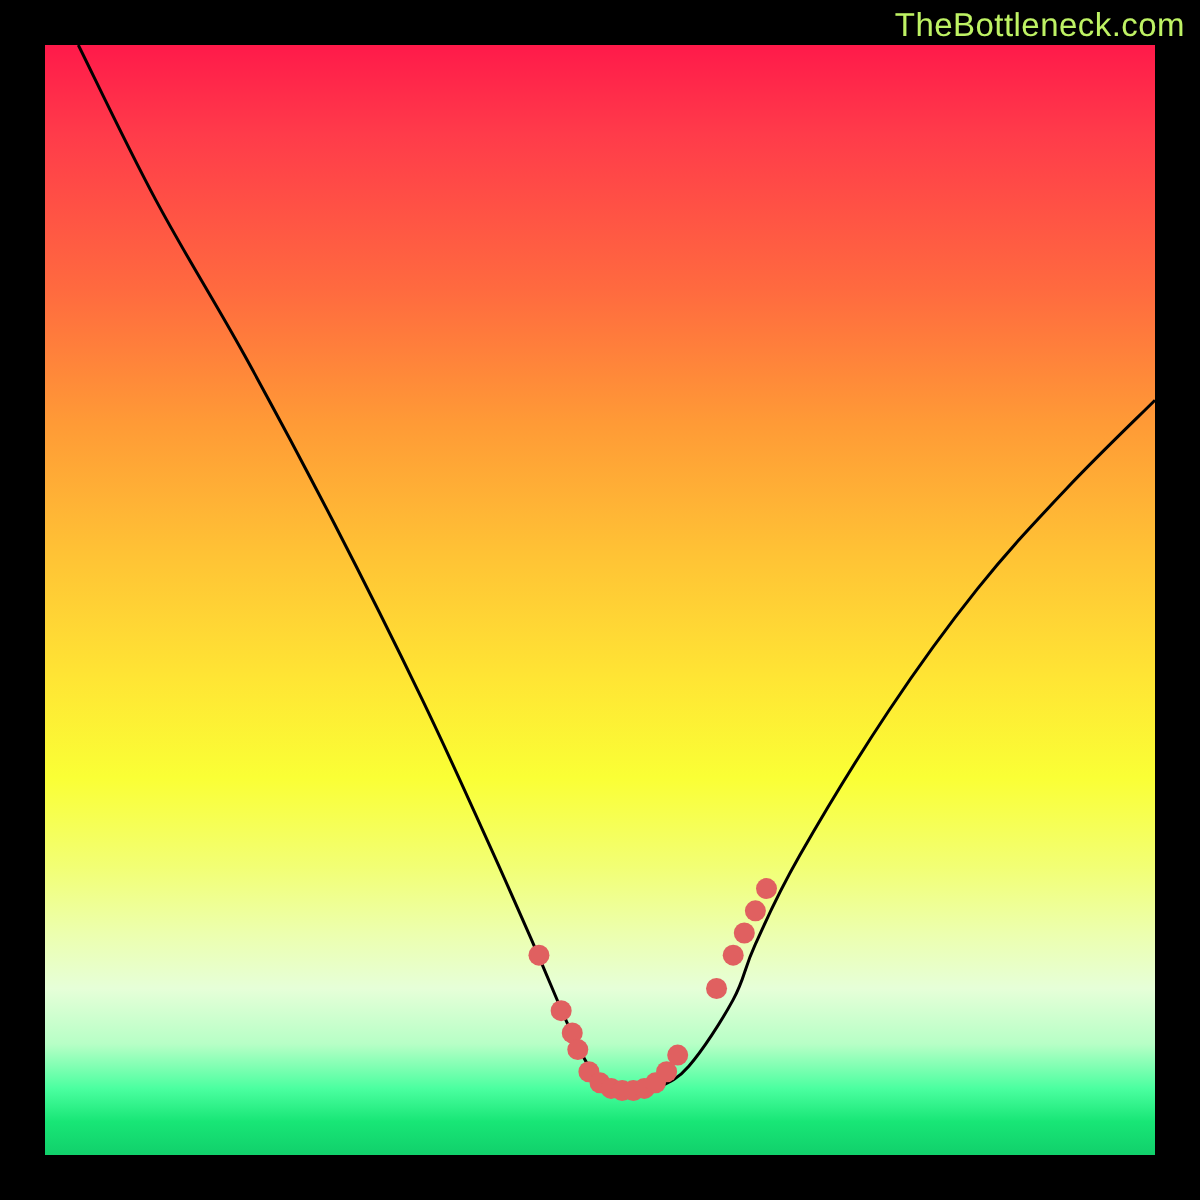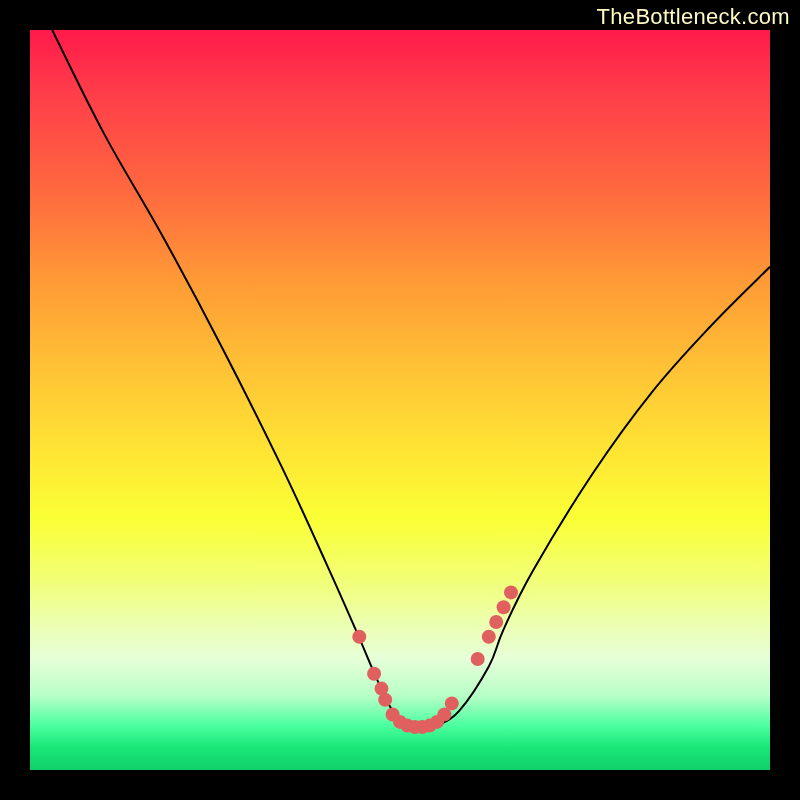--- a/index.html
+++ b/index.html
@@ -42,21 +42,21 @@
       #b7ffc6 90%,
       #4bffa0 94%,
       #18e676 97%,
       #11d06b 100%
     );
   }
   .watermark {
     position: absolute;
     top: 4px;
     right: 10px;
-    color: #fef9c3;
+    color: #bef264;
     font-size: 22px;
     font-weight: 500;
     letter-spacing: 0.3px;
     user-select: none;
   }
   svg.curve {
     position: absolute;
     inset: 0;
     width: 740px;
     height: 740px;

